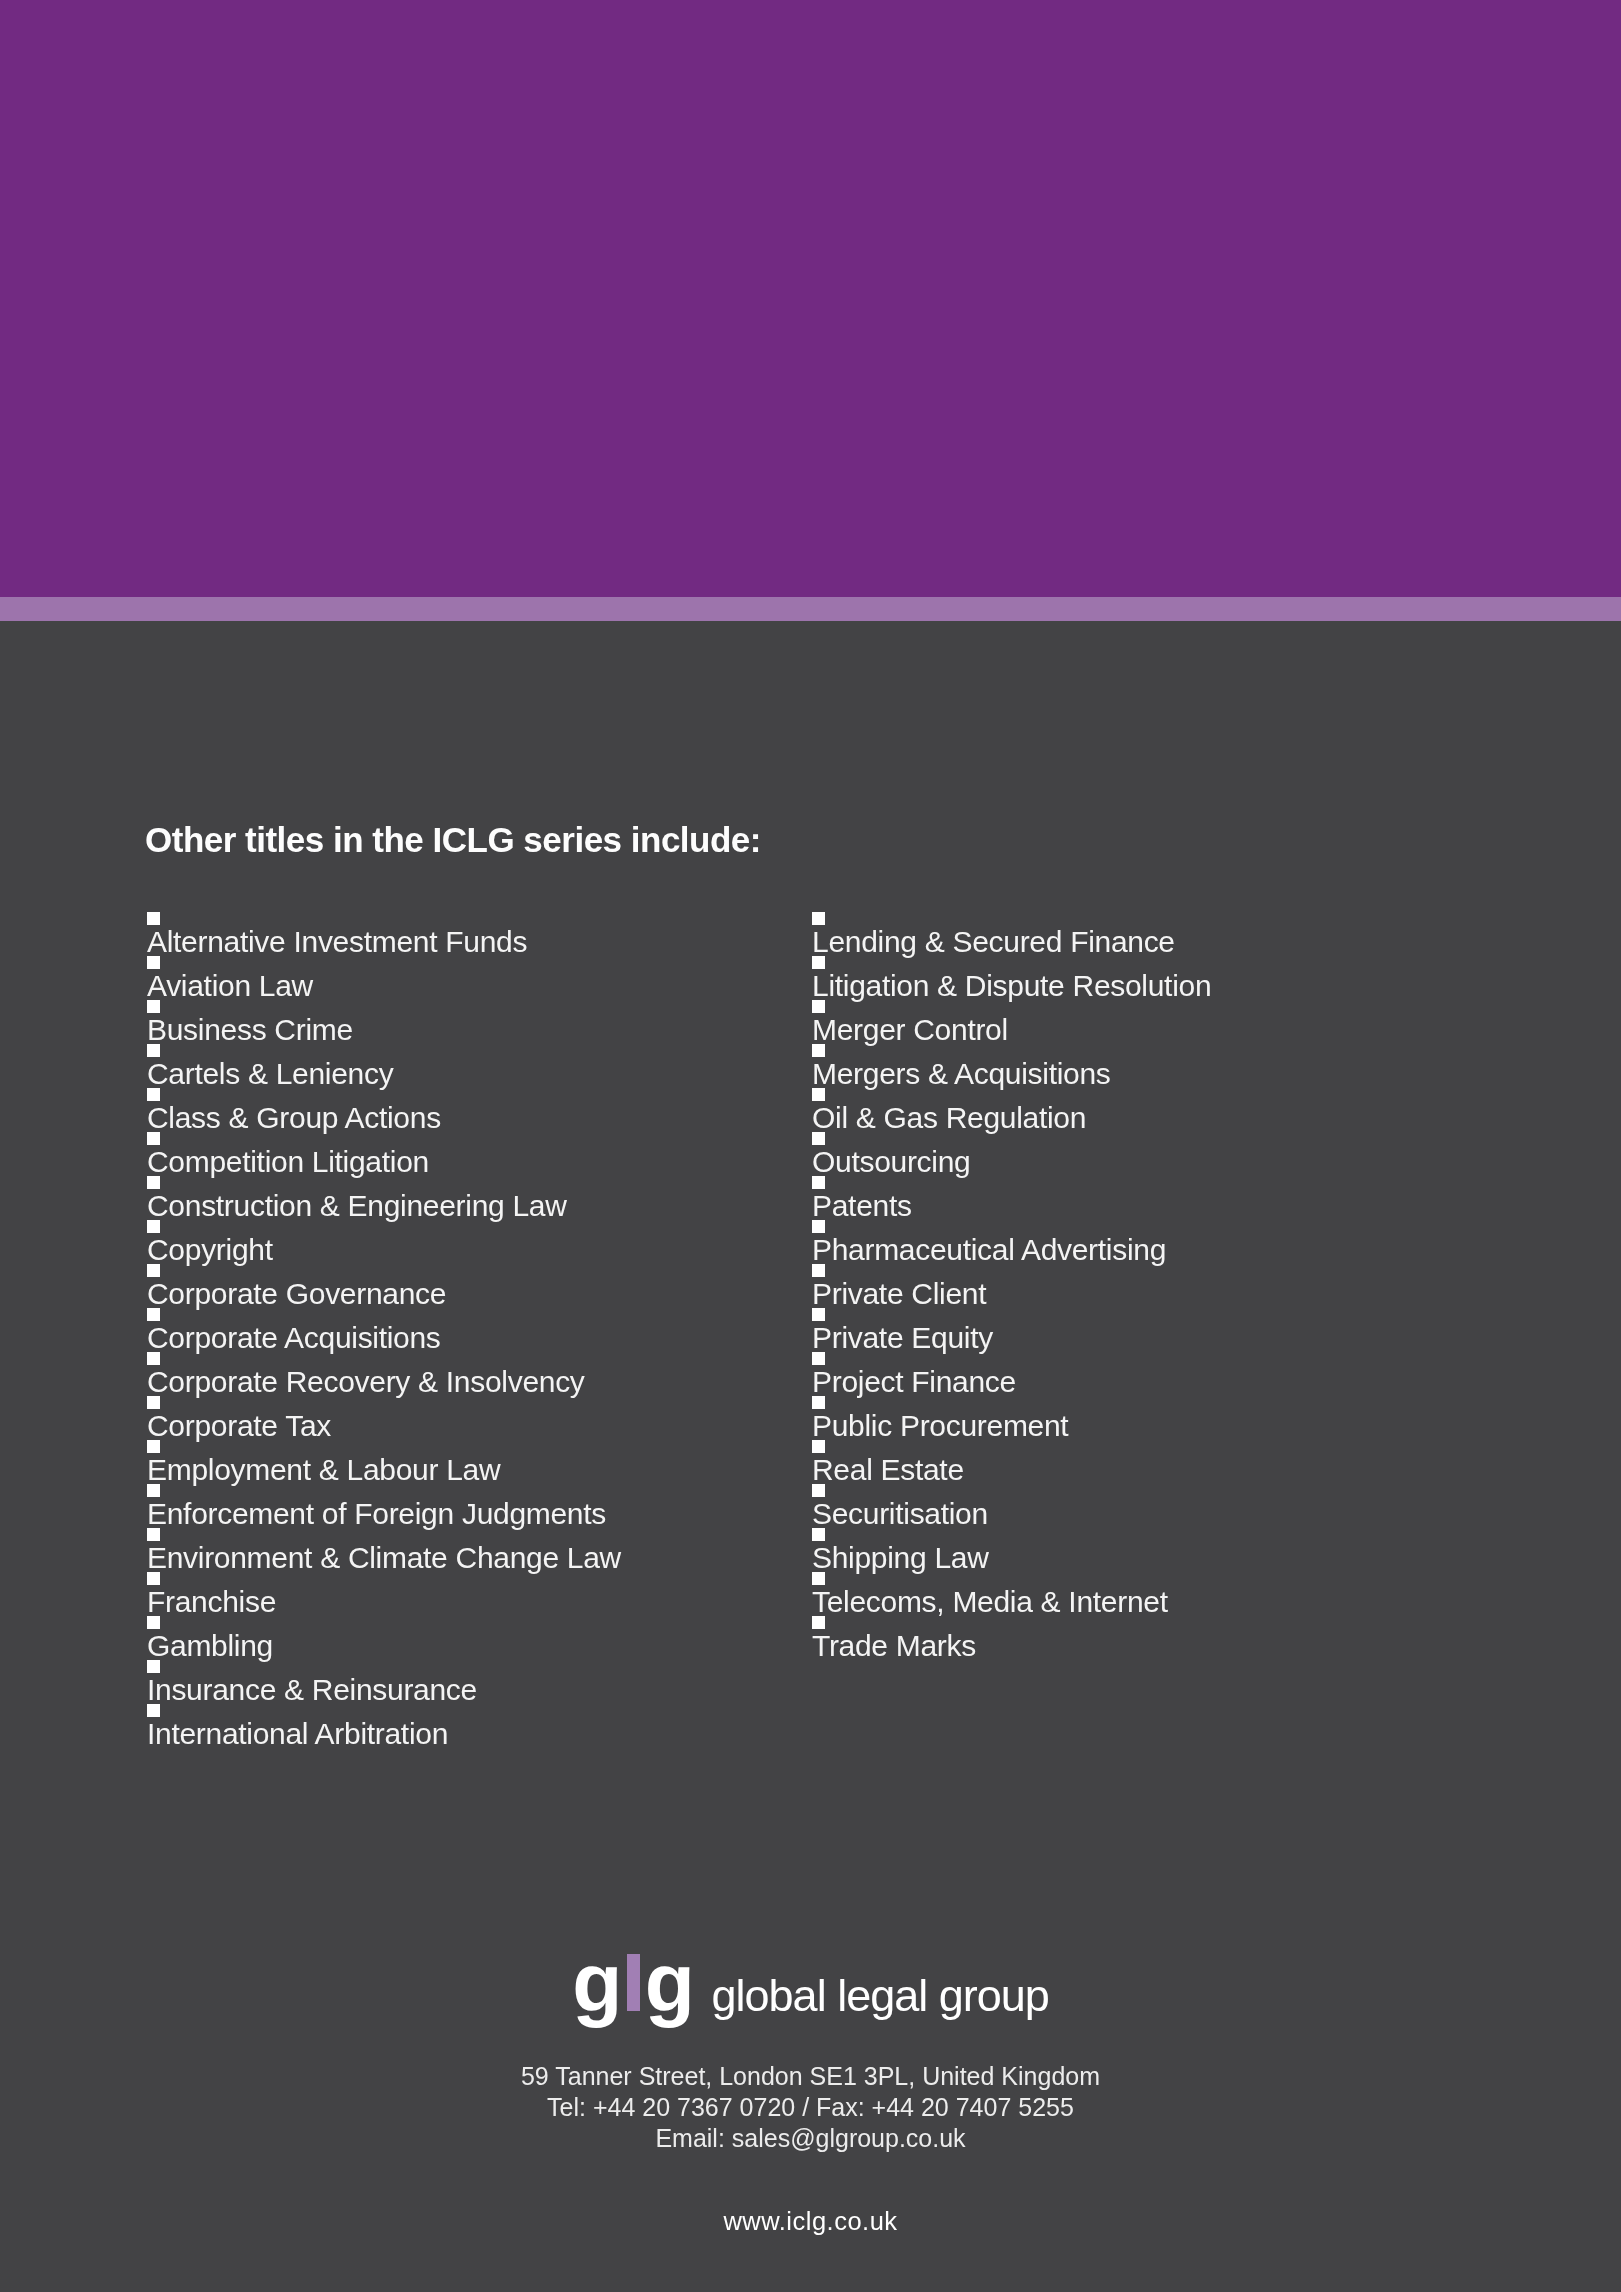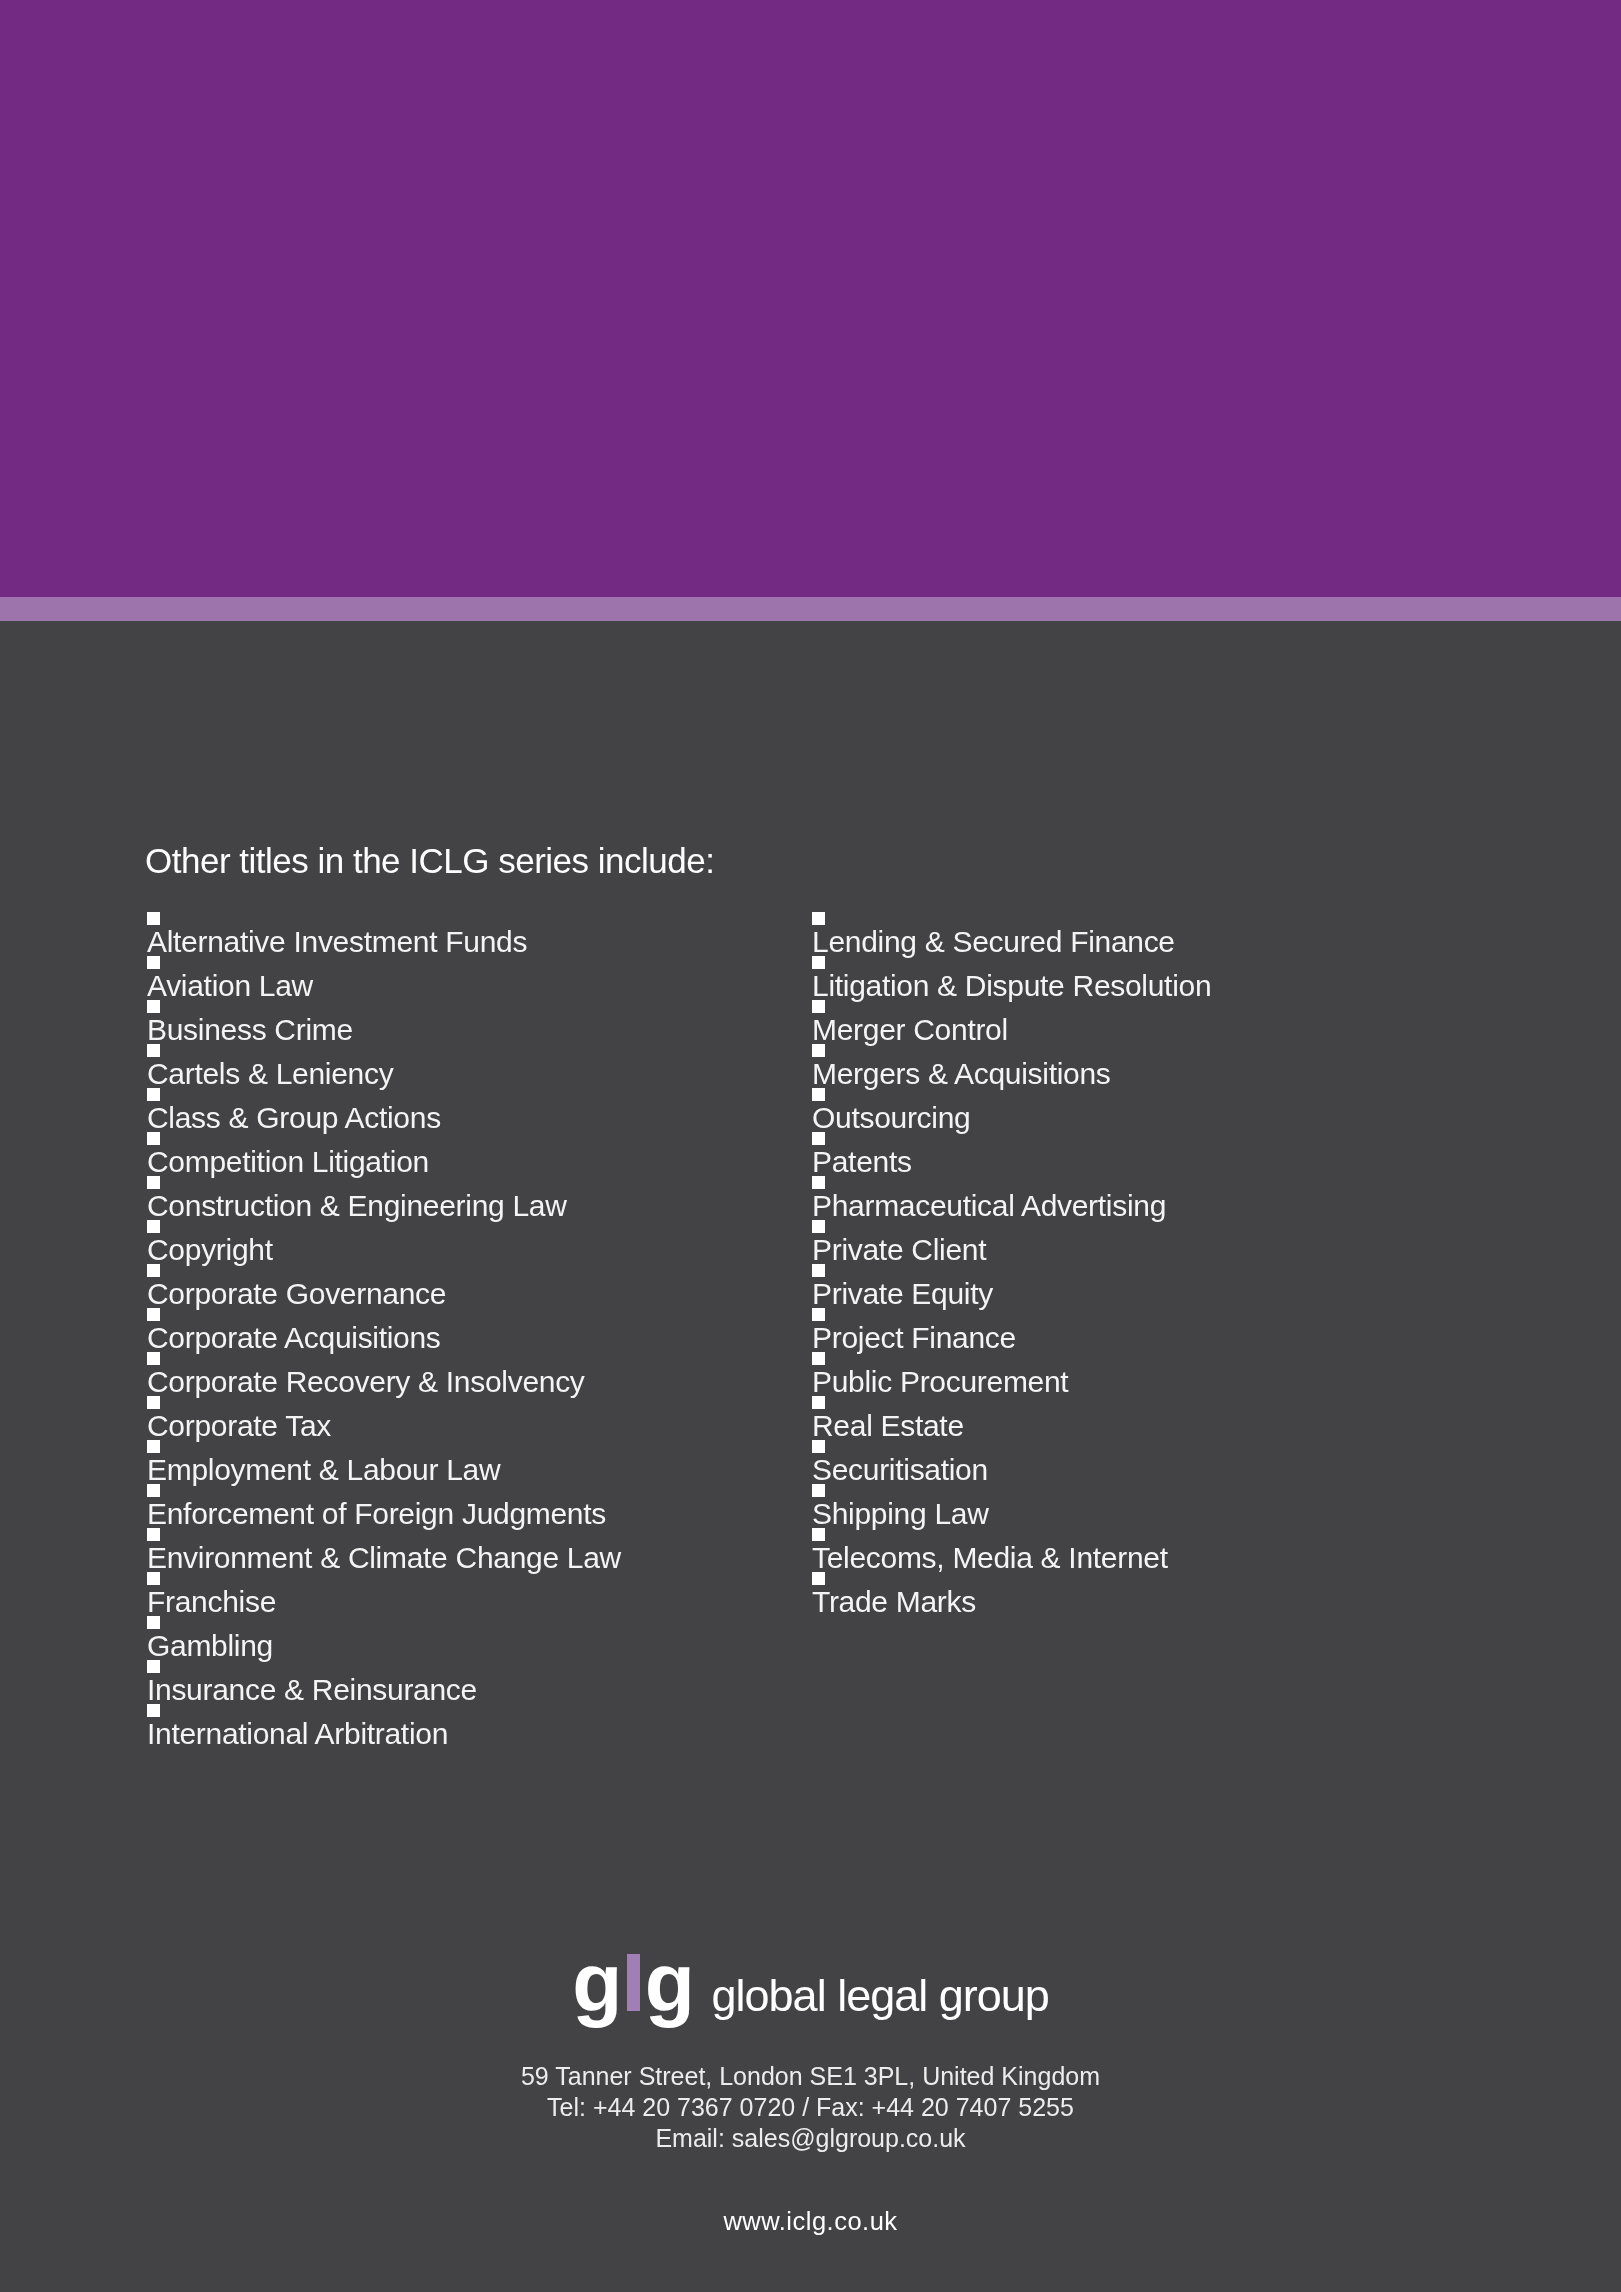--- a/index.html
+++ b/index.html
@@ -24,24 +24,24 @@
   .purple-band {
     position: absolute;
     left: 0; top: 597px;
     width: 100%;
     height: 23.5px;
     background: #9D74AC;
   }
   .heading {
     position: absolute;
     left: 145px;
-    top: 841px;
+    top: 820px;
     margin: 0;
     font-size: 35px;
-    font-weight: 400;
+    font-weight: 700;
     letter-spacing: -0.5px;
     color: #FDFDFD;
     white-space: nowrap;
   }
   ul.titles-col {
     position: absolute;
     margin: 0;
     padding: 0;
     list-style: none;
     top: 912px;
@@ -218,20 +218,24 @@
     <li>
       <span class="bullet"></span>
       <span class="title-label">Merger Control</span>
     </li>
     <li>
       <span class="bullet"></span>
       <span class="title-label">Mergers &amp; Acquisitions</span>
     </li>
     <li>
       <span class="bullet"></span>
+      <span class="title-label">Oil &amp; Gas Regulation</span>
+    </li>
+    <li>
+      <span class="bullet"></span>
       <span class="title-label">Outsourcing</span>
     </li>
     <li>
       <span class="bullet"></span>
       <span class="title-label">Patents</span>
     </li>
     <li>
       <span class="bullet"></span>
       <span class="title-label">Pharmaceutical Advertising</span>
     </li>

